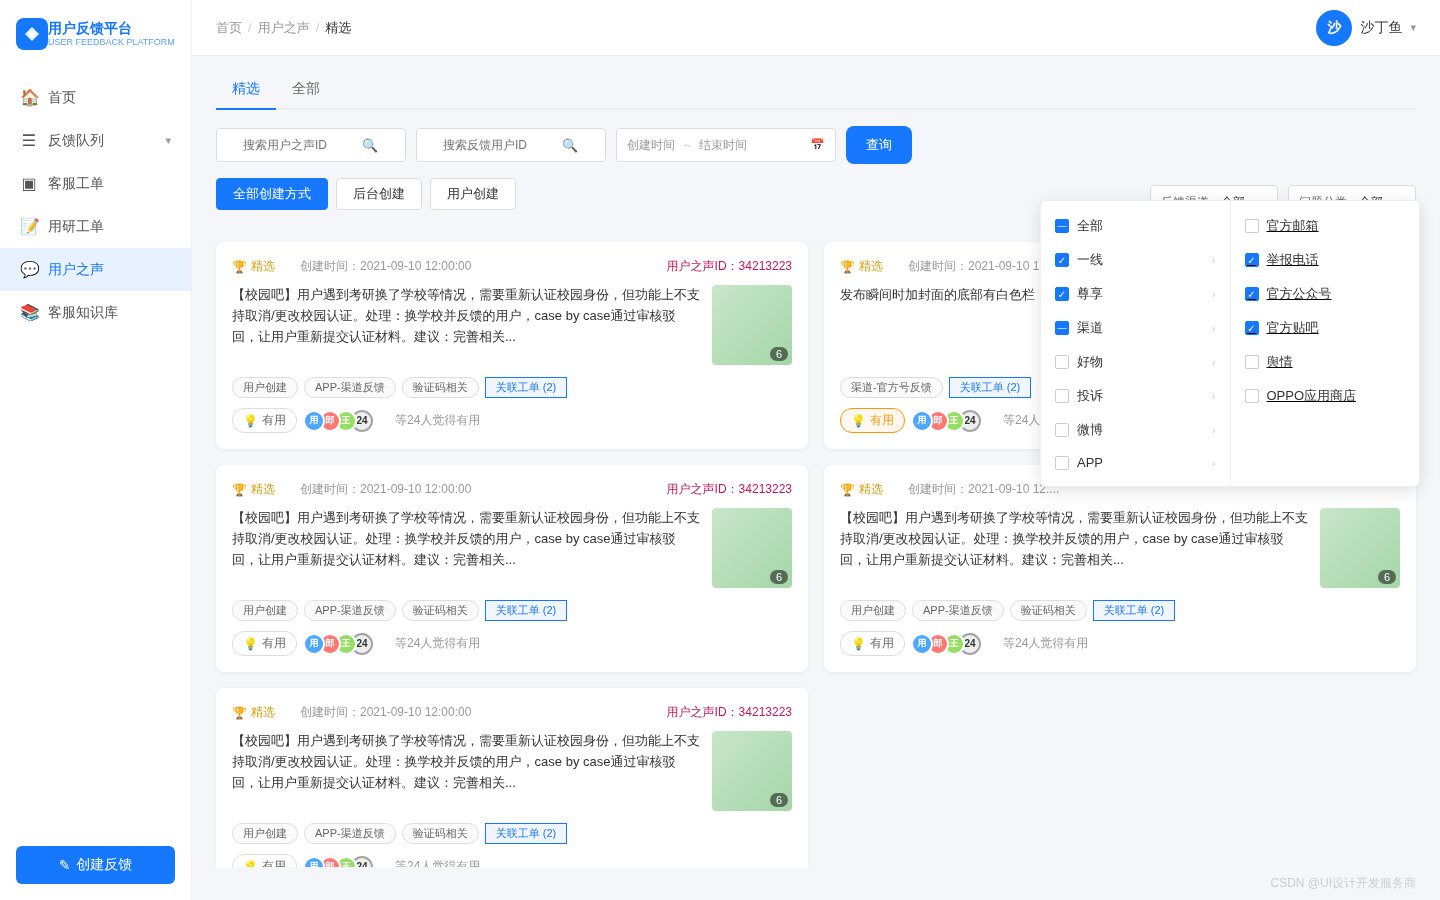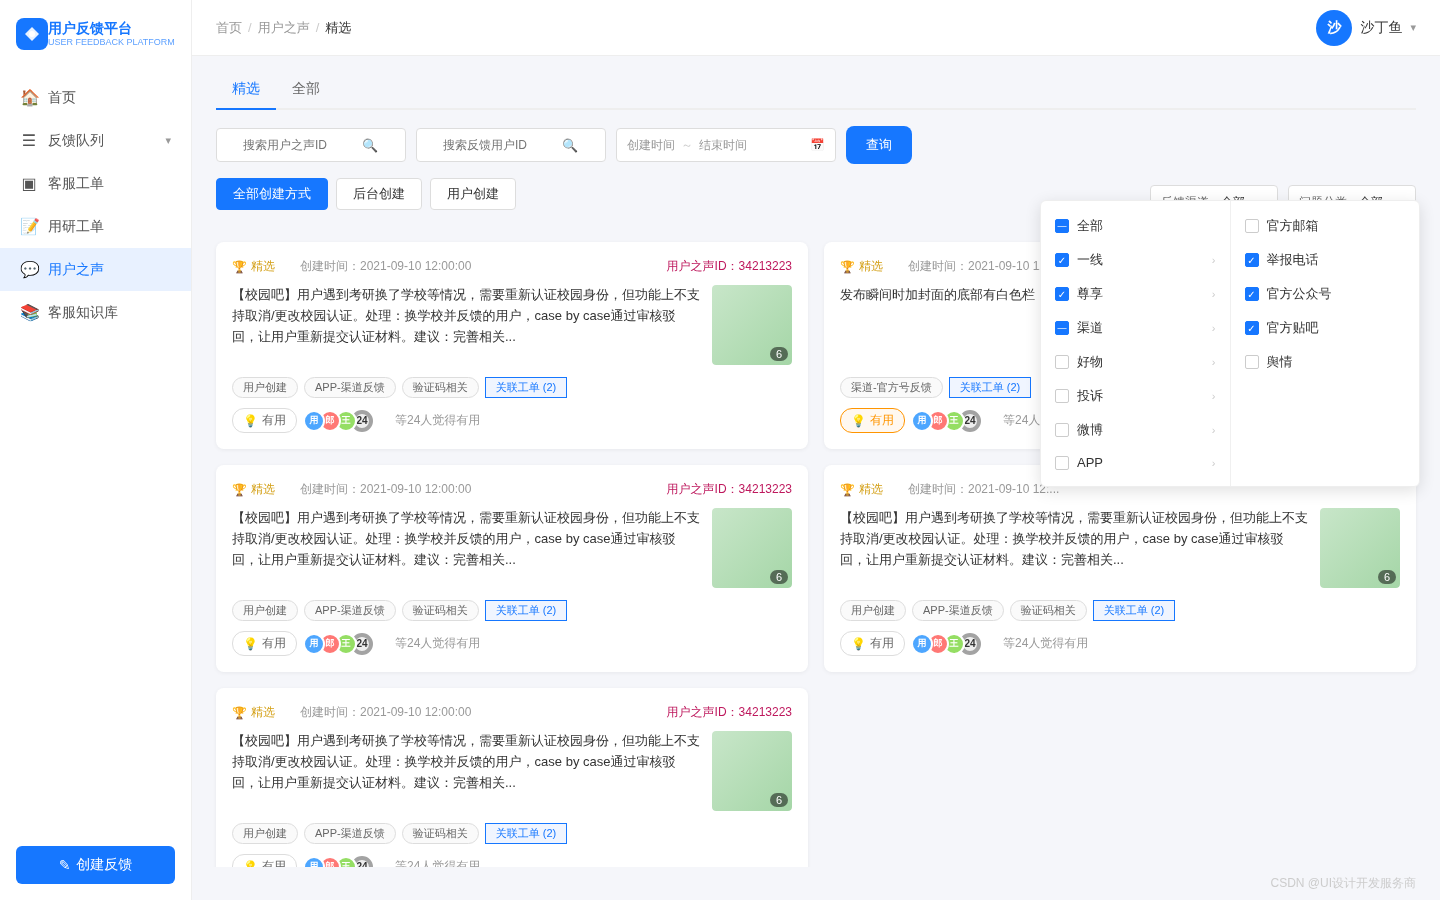--- a/index.html
+++ b/index.html
@@ -235,21 +235,21 @@
       width: 22px; height: 22px; border-radius: 50%;
       margin-left: -6px; border: 2px solid #fff;
       display: flex; align-items: center; justify-content: center;
       font-size: 9px; color: #fff; font-weight: 600;
     }
     .vote-count {
       width: 22px; height: 22px; border-radius: 50%;
       background: #eee; color: #333;
       display: flex; align-items: center; justify-content: center;
       font-size: 10px; font-weight: 600;
-      border: 4px solid #a3a3a3; margin-left: -6px;
+      border: 2px solid #a3a3a3; margin-left: -6px;
     }
     .vote-text { font-size: 12px; color: #999; margin-left: 14px; }
 
     
     .dropdown-overlay {
       position: fixed;
       top: 200px;
       left: 1040px;
       background: #fff;
       border: 1px solid #eee;
@@ -258,20 +258,21 @@
       display: flex;
       z-index: 100;
       width: 380px;
     }
     .dropdown-col {
       flex: 1;
       padding: 8px 0;
     }
     .dropdown-col + .dropdown-col {
       border-left: 1px solid #f0f0f0;
+      text-decoration: underline;
     }
     .dropdown-item {
       display: flex; align-items: center; gap: 8px;
       padding: 8px 14px;
       cursor: pointer;
       font-size: 13px;
       color: #333;
     }
     .dropdown-item .arrow { margin-left: auto; color: #ccc; font-size: 11px; }
     .checkbox {
@@ -684,14 +685,18 @@
       <span>官方公众号</span>
     </div>
     <div class="dropdown-item">
       <div class="checkbox checked"></div>
       <span>官方贴吧</span>
     </div>
     <div class="dropdown-item">
       <div class="checkbox"></div>
       <span>舆情</span>
     </div>
+    <div class="dropdown-item">
+      <div class="checkbox"></div>
+      <span>OPPO应用商店</span>
+    </div>
   </div>
 </div>
 
 </body></html>

